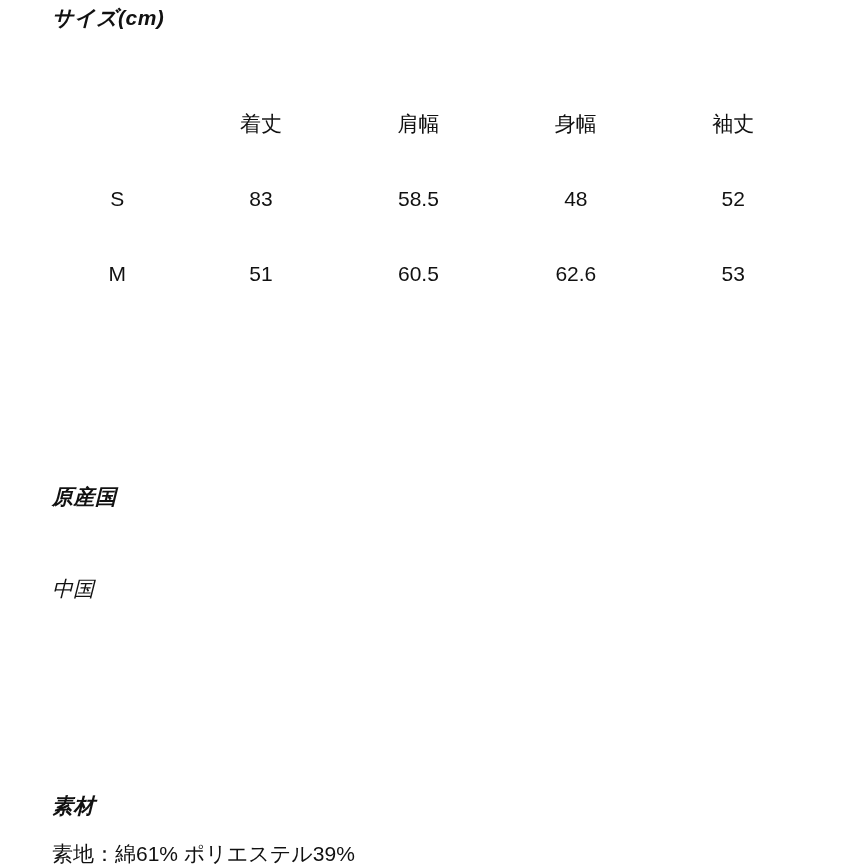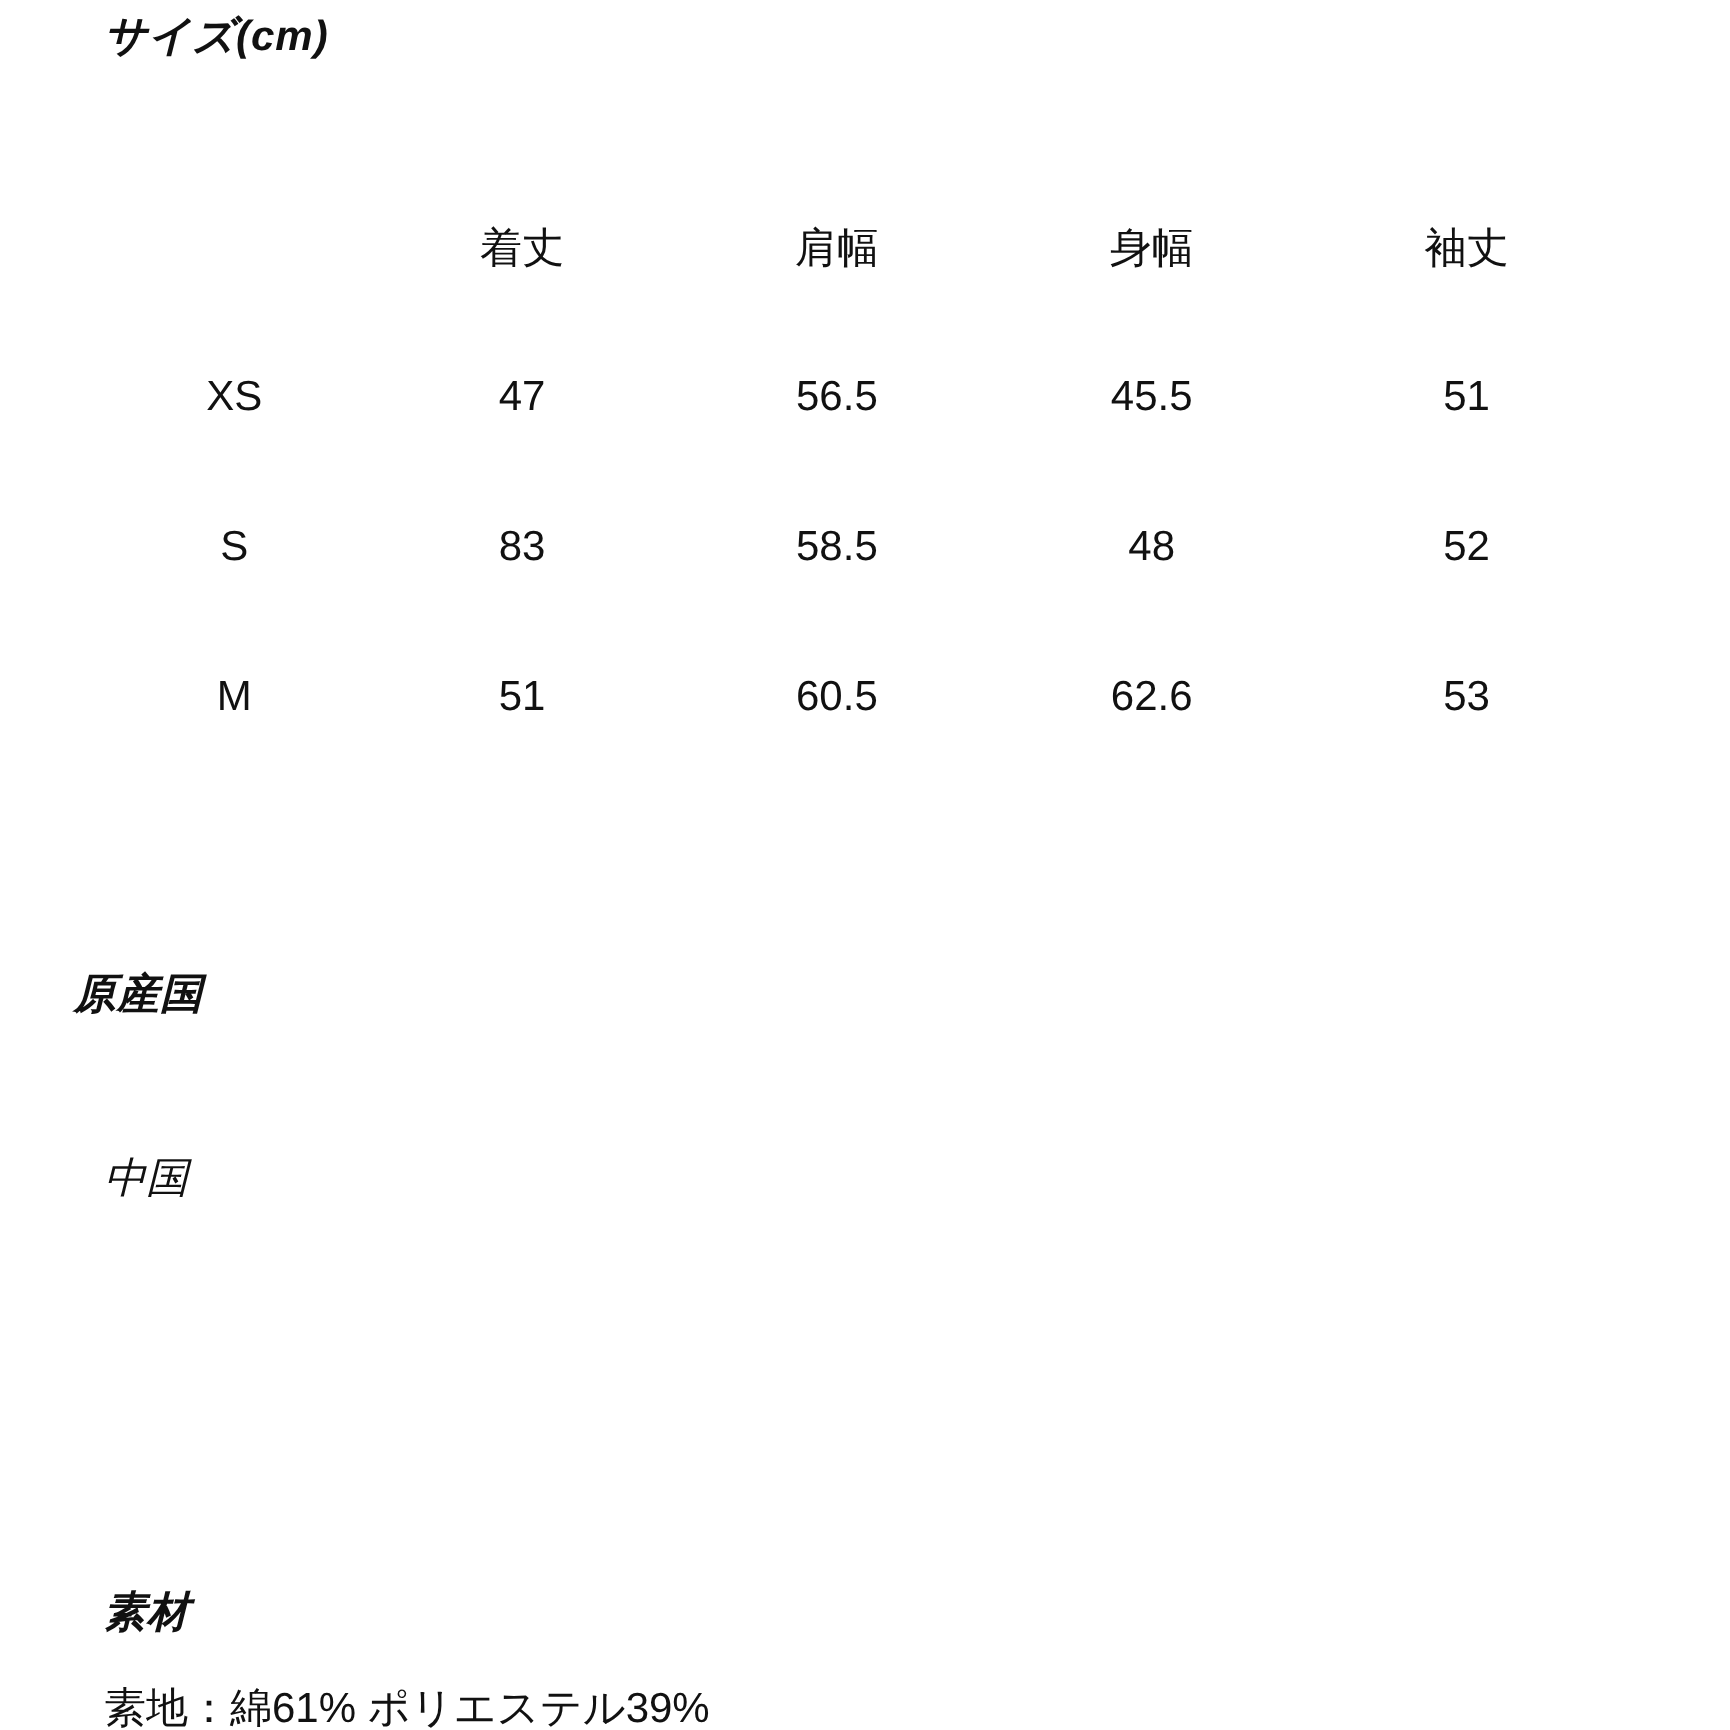--- a/index.html
+++ b/index.html
@@ -56,21 +56,21 @@
   .size-table th {
     font-weight: normal;
   }
   .size-table col.c-label { width: 130px; }
   .size-table col.c-data { width: 157px; }
   .row-label {
     text-align: center;
   }
   .origin-title {
     position: absolute;
-    left: 37px;
+    left: 52px;
     top: 483px;
   }
   .origin-value {
     position: absolute;
     left: 52px;
     top: 575px;
     font-size: 21px;
     color: #111111;
     font-style: italic;
   }
@@ -107,27 +107,20 @@
       <tr>
         <th></th>
         <th>着丈</th>
         <th>肩幅</th>
         <th>身幅</th>
         <th>袖丈</th>
       </tr>
     </thead>
     <tbody>
       <tr>
-        <td class="row-label">XS</td>
-        <td>47</td>
-        <td>56.5</td>
-        <td>45.5</td>
-        <td>51</td>
-      </tr>
-      <tr>
         <td class="row-label">S</td>
         <td>83</td>
         <td>58.5</td>
         <td>48</td>
         <td>52</td>
       </tr>
       <tr>
         <td class="row-label">M</td>
         <td>51</td>
         <td>60.5</td>

